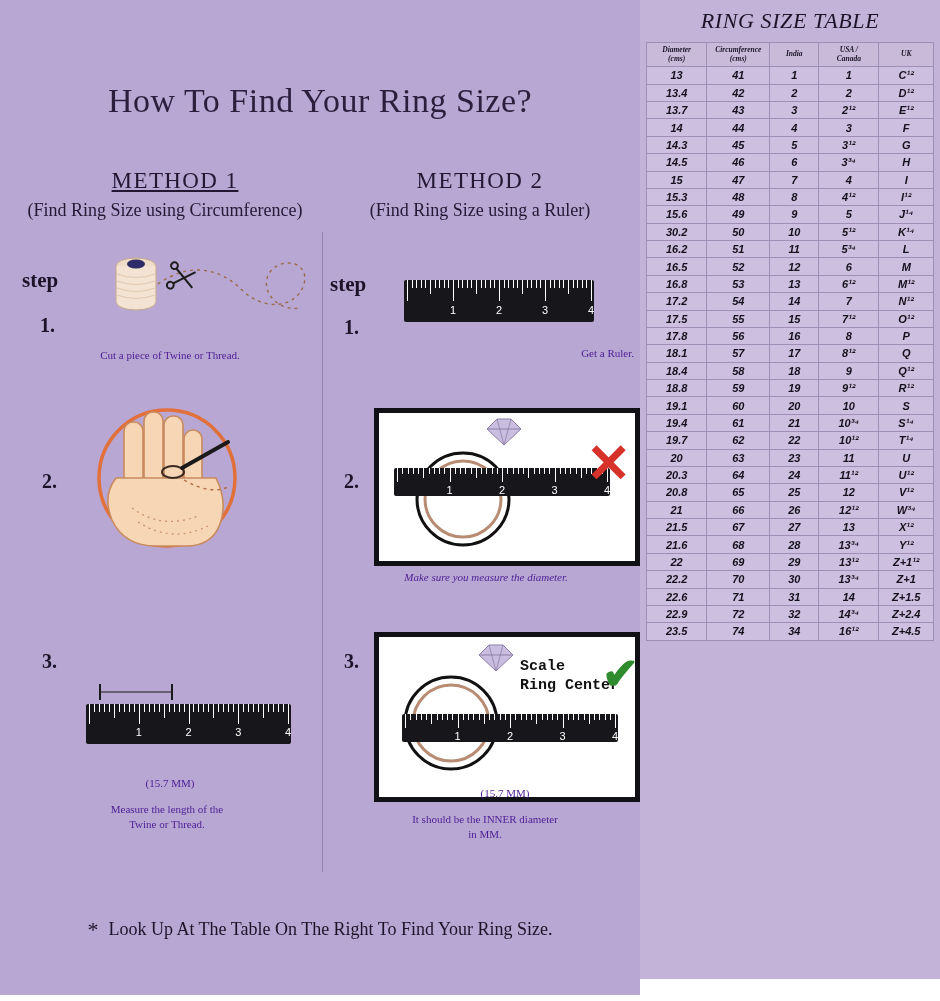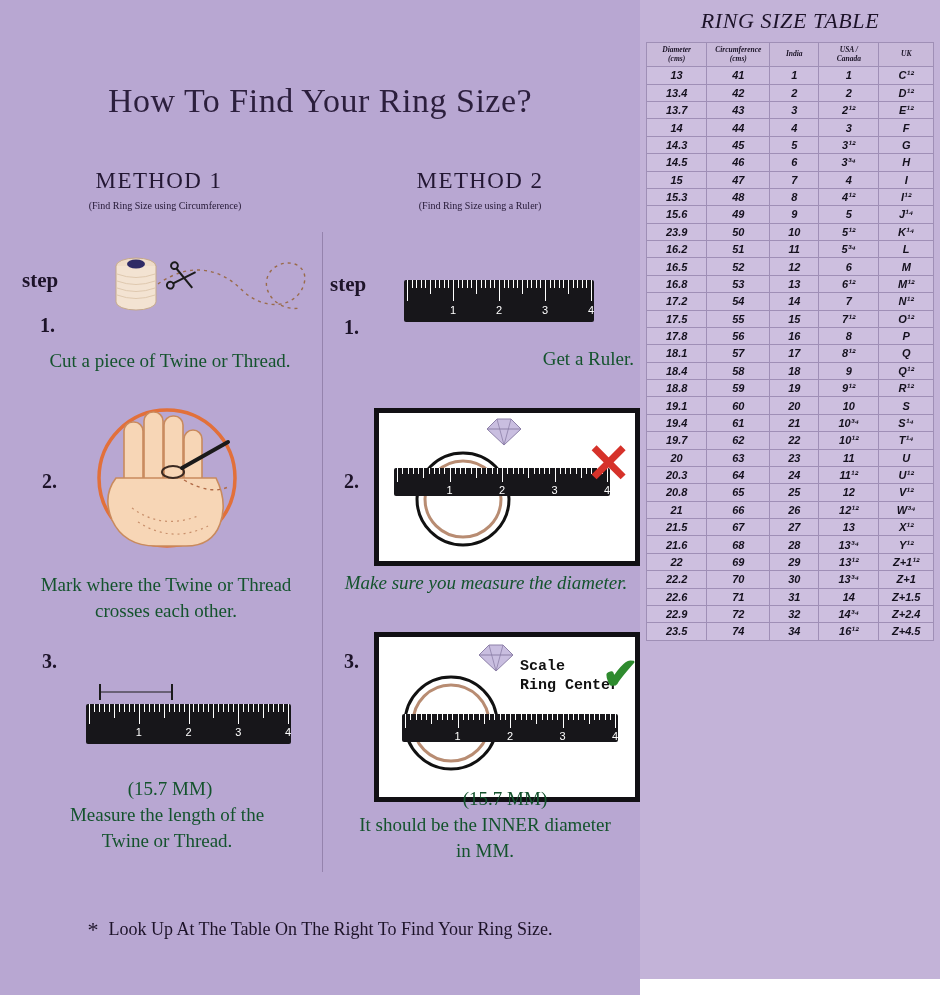--- a/index.html
+++ b/index.html
@@ -42,24 +42,24 @@
   .method-head {
     position: absolute;
     text-align: center;
     font-size: 23px;
     color: #231733;
     letter-spacing: 1.4px;
   }
   .method-sub {
     position: absolute;
     text-align: center;
-    font-size: 10px;
+    font-size: 18px;
     color: #241835;
   }
-  #m1-head { top: 168px; left: 4px; width: 310px; }
+  #m1-head { top: 168px; left: 20px; width: 310px; text-decoration: underline; }
   #m1-sub  { top: 200px; left: 10px; width: 310px; }
   #m2-head { top: 168px; left: 330px; width: 300px; }
   #m2-sub  { top: 200px; left: 330px; width: 300px; }
 
   .step-word {
     position: absolute;
     font-size: 21px;
     color: #1d1329;
     font-weight: bold;
     font-family: "Liberation Serif", serif;
@@ -68,22 +68,22 @@
   #m2-step-word { top: 272px; left: 330px; }
 
   .step-num {
     position: absolute;
     font-size: 20px;
     color: #1d1329;
     font-weight: bold;
   }
   .caption {
     position: absolute;
-    font-size: 19px;
-    color: #14532d;
+    font-size: 11px;
+    color: #4c1d95;
     text-align: center;
     line-height: 1.35;
   }
   .divider {
     position: absolute;
     left: 322px;
     top: 232px;
     width: 1px;
     height: 640px;
     background: rgba(60,40,80,0.28);
@@ -299,22 +299,20 @@
 
       <g stroke="#3b2a22" stroke-width="2" fill="none">
         <ellipse cx="101" cy="72" rx="11" ry="6"></ellipse>
       </g>
       <path d="M110 68 L156 42" stroke="#1a1a1a" stroke-width="4" stroke-linecap="round"></path>
       <path d="M112 80 q28 16 46 6" fill="none" stroke="#b06a46" stroke-width="1.4" stroke-dasharray="3,4"></path>
       <path d="M60 108 q30 22 66 8" fill="none" stroke="#c9906c" stroke-width="1.2" stroke-dasharray="2,4"></path>
       <path d="M66 122 q34 22 70 4" fill="none" stroke="#c9906c" stroke-width="1.2" stroke-dasharray="2,4"></path>
     </svg>
 
-    <div class="caption" style="top:572px;left:10px;width:312px;white-space:pre-line;">Mark where the Twine or Thread
-crosses each other.</div>
 
     <div class="step-num" style="top:650px;left:42px;">3.</div>
 
     <svg style="position:absolute;left:86px;top:680px;" width="210" height="24">
       <line x1="14" y1="4" x2="14" y2="20" stroke="#1b1b1b" stroke-width="2"></line>
       <line x1="86" y1="4" x2="86" y2="20" stroke="#1b1b1b" stroke-width="2"></line>
       <line x1="14" y1="12" x2="86" y2="12" stroke="#1b1b1b" stroke-width="1"></line>
     </svg>
 
     <div class="ruler" id="m1-ruler" style="left:86px;top:704px;width:205px;height:40px;">
@@ -669,21 +667,21 @@
             <td>I¹²</td>
           </tr>
           <tr>
             <td>15.6</td>
             <td>49</td>
             <td>9</td>
             <td>5</td>
             <td>J¹⁴</td>
           </tr>
           <tr>
-            <td>23.9</td>
+            <td>30.2</td>
             <td>50</td>
             <td>10</td>
             <td>5¹²</td>
             <td>K¹⁴</td>
           </tr>
           <tr>
             <td>16.2</td>
             <td>51</td>
             <td>11</td>
             <td>5³⁴</td>

